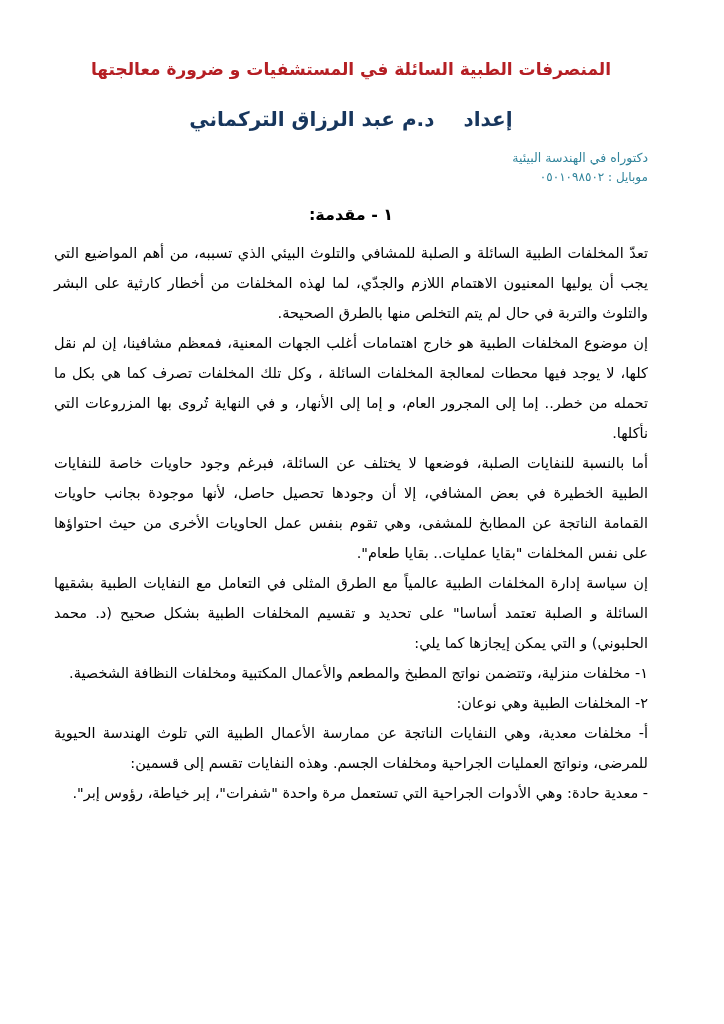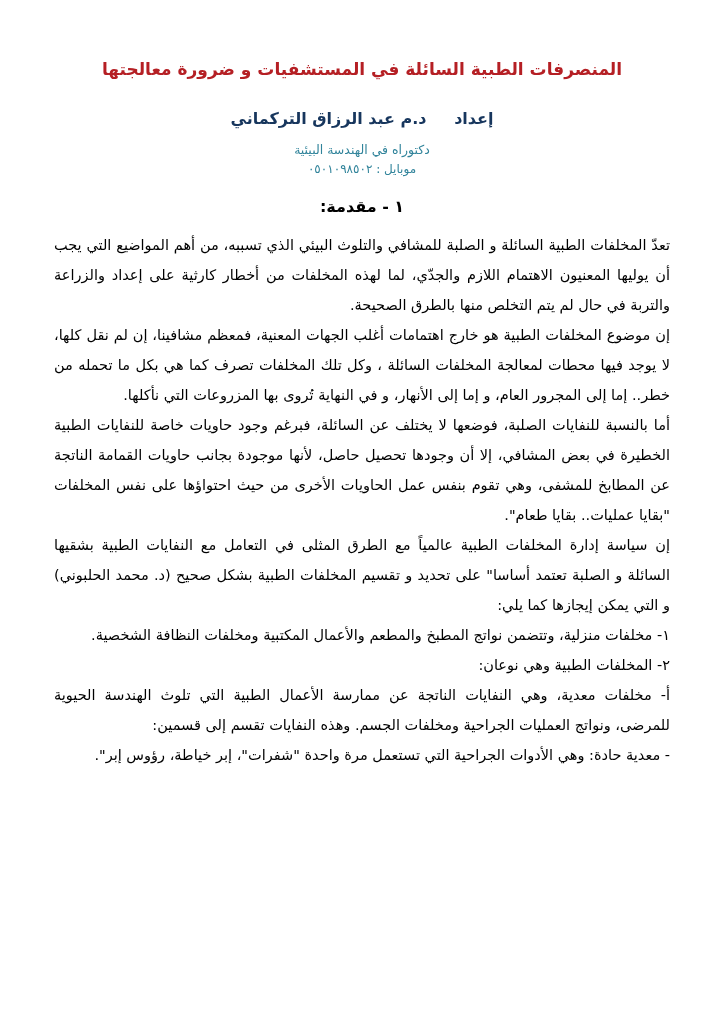--- a/index.html
+++ b/index.html
@@ -15,42 +15,42 @@
     font-family:"DejaVu Sans",sans-serif;
     color:var(--text);
   }
   .page{
     position:relative;
     width:724px;
     height:877px;
     margin:0 auto;
     background:#ffffff;
     direction:rtl;
-    padding:56px 54px 0 54px;
+    padding:56px 76px 0 54px;
     overflow:hidden;
   }
   .doc-title{
     text-align:center;
     color:var(--title-red);
     font-size:17px;
     font-weight:bold;
     line-height:26px;
   }
   .author-line{
     text-align:center;
     color:var(--author-navy);
-    font-size:16px;
+    font-size:20px;
     font-weight:bold;
     margin-top:25px;
     line-height:24px;
   }
   .author-line .author-name{margin-right:22px;}
   .credentials{
-    margin-top:8px;
-    text-align:center;
+    margin-top:16px;
+    text-align:right;
     color:var(--teal);
   }
   .cred{
     font-family:"DejaVu Serif","DejaVu Sans",sans-serif;
     font-size:12.5px;
     line-height:21px;
   }
   .email-line{
     direction:ltr;
     font-family:"DejaVu Serif","DejaVu Sans",sans-serif;
@@ -112,21 +112,21 @@
     <span class="author-name">د.م عبد الرزاق التركماني</span>
   </div>
 
   <div class="credentials">
     <div class="cred">دكتوراه في الهندسة البيئية</div>
     <div class="cred small">موبايل : ٠٥٠١٠٩٨٥٠٢</div>
   </div>
 
   <h2 class="section-heading">١ - مقدمة:</h2>
 
-  <p class="body-text after-heading p-gap">تعدّ المخلفات الطبية السائلة و الصلبة للمشافي والتلوث البيئي الذي تسببه، من أهم المواضيع التي يجب أن يوليها المعنيون الاهتمام اللازم والجدّي، لما لهذه المخلفات من أخطار كارثية على إعداد والزراعة والتربة في حال لم يتم التخلص منها بالطرق الصحيحة.</p>
+  <p class="body-text after-heading p-gap">تعدّ المخلفات الطبية السائلة و الصلبة للمشافي والتلوث البيئي الذي تسببه، من أهم المواضيع التي يجب أن يوليها المعنيون الاهتمام اللازم والجدّي، لما لهذه المخلفات من أخطار كارثية على البشر والتلوث والتربة في حال لم يتم التخلص منها بالطرق الصحيحة.</p>
   <p class="body-text p-gap">إن موضوع المخلفات الطبية هو خارج اهتمامات أغلب الجهات المعنية، فمعظم مشافينا، إن لم نقل كلها، لا يوجد فيها محطات لمعالجة المخلفات السائلة ، وكل تلك المخلفات تصرف كما هي بكل ما تحمله من خطر.. إما إلى المجرور العام، و إما إلى الأنهار، و في النهاية تُروى بها المزروعات التي نأكلها.</p>
   <p class="body-text p-gap">أما بالنسبة للنفايات الصلبة، فوضعها لا يختلف عن السائلة، فبرغم وجود حاويات خاصة للنفايات الطبية الخطيرة في بعض المشافي، إلا أن وجودها تحصيل حاصل، لأنها موجودة بجانب حاويات القمامة الناتجة عن المطابخ  للمشفى، وهي تقوم بنفس عمل الحاويات الأخرى من حيث احتواؤها على نفس المخلفات "بقايا عمليات.. بقايا طعام".</p>
 
 
   <p class="body-text classification-intro">إن سياسة إدارة المخلفات الطبية عالمياً مع الطرق المثلى في التعامل مع النفايات الطبية بشقيها السائلة و الصلبة تعتمد أساسا" على تحديد و تقسيم المخلفات الطبية بشكل صحيح (د. محمد الحلبوني) و التي يمكن إيجازها كما يلي:</p>
 
   <p class="body-text list-item">١- مخلفات منزلية، وتتضمن نواتج المطبخ والمطعم والأعمال المكتبية ومخلفات النظافة الشخصية.</p>
   <p class="body-text list-item">٢- المخلفات الطبية وهي نوعان:</p>
   <p class="body-text sub-block">أ- مخلفات معدية، وهي النفايات الناتجة عن ممارسة الأعمال الطبية التي تلوث الهندسة الحيوية للمرضى، ونواتج العمليات الجراحية ومخلفات الجسم. وهذه النفايات تقسم إلى قسمين:</p>
   <p class="body-text sub-block">- معدية حادة: وهي الأدوات الجراحية التي تستعمل مرة واحدة "شفرات"، إبر خياطة، رؤوس إبر".</p>

